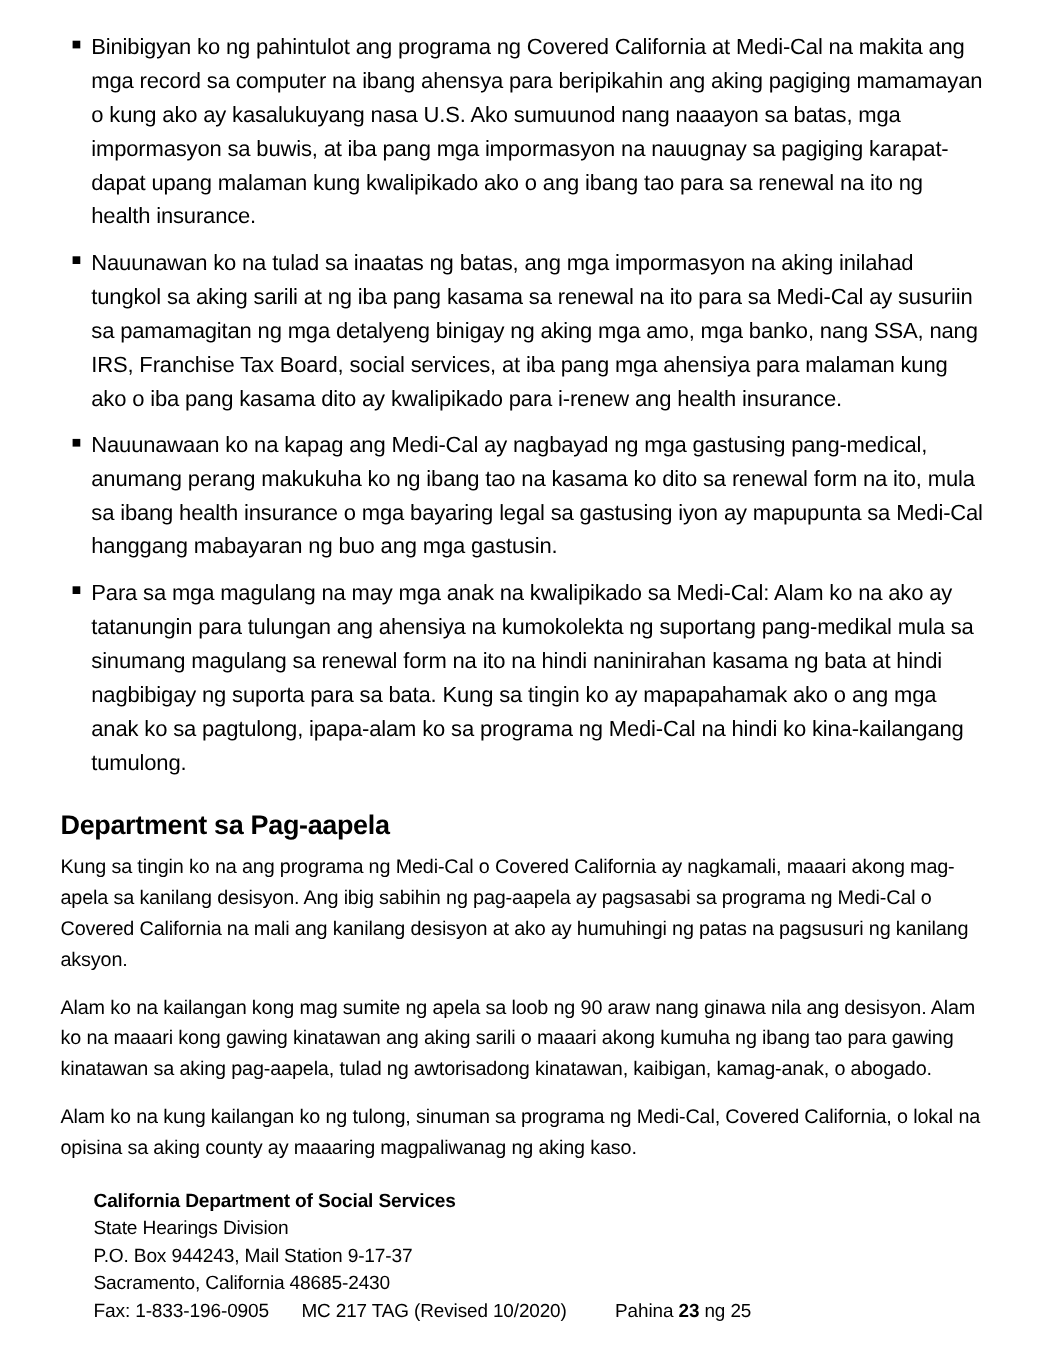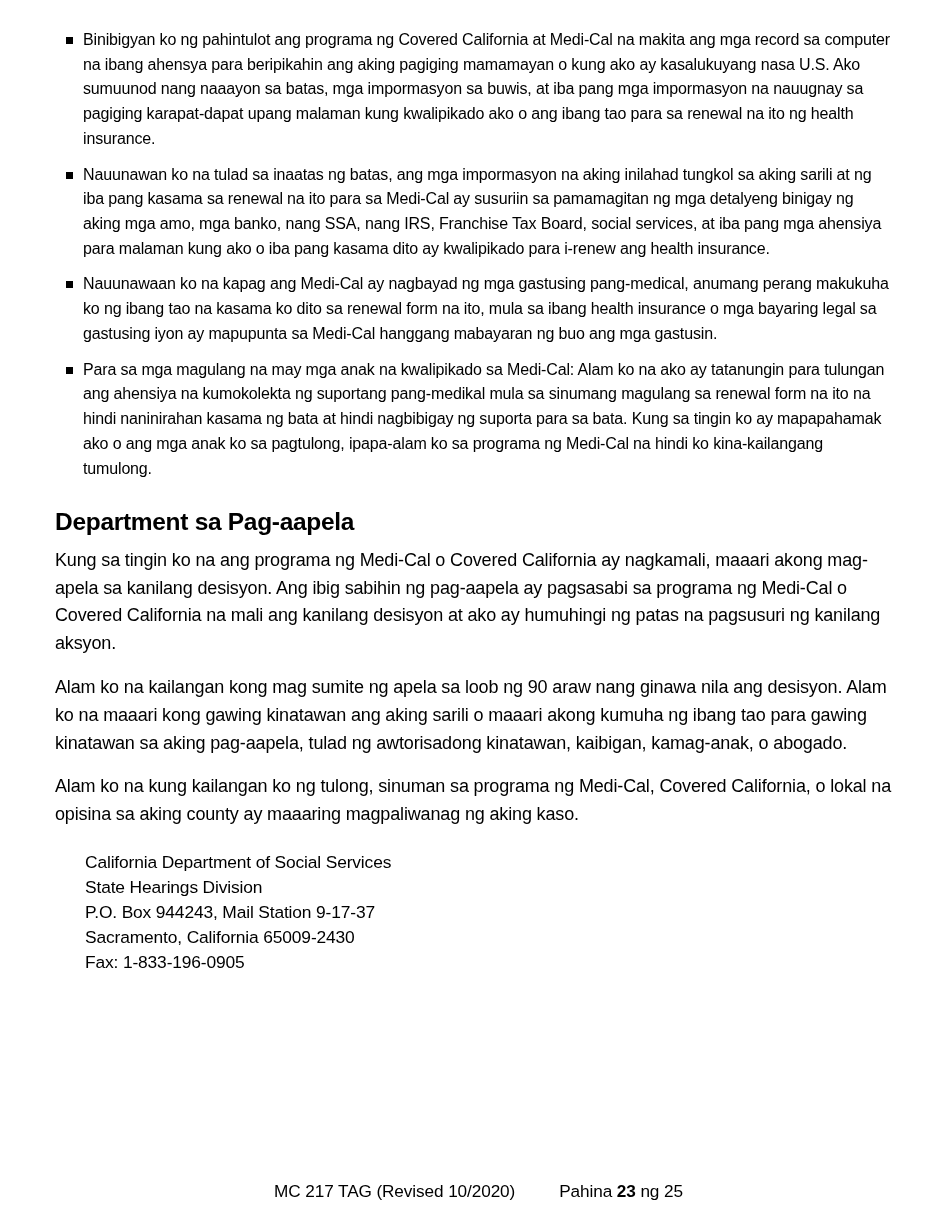--- a/index.html
+++ b/index.html
@@ -31,21 +31,21 @@
   
   .bullet-list {
     list-style: none;
     margin: 0;
     padding: 0;
   }
   .bullet-item {
     position: relative;
     padding-left: 28px;
     margin-bottom: 11px;
-    font-size: 16px;
+    font-size: 20px;
     line-height: 1.545;
     letter-spacing: -0.15px;
     text-align: left;
   }
   .bullet-item:last-child { margin-bottom: 7px; }
   .bullet-marker {
     position: absolute;
     left: 11px;
     top: 9px;
     width: 7px;
@@ -70,21 +70,21 @@
   }
   .body-para:last-of-type { margin-bottom: 0; }
   
   .address-block {
     margin: 21px 0 0 30px;
     font-size: 17.4px;
     line-height: 1.44;
     letter-spacing: -0.15px;
   }
   .address-line { display: block; }
-  .address-line.bold { font-weight: normal; }
+  .address-line.bold { font-weight: bold; }
   
   .footer {
     position: absolute;
     left: 55px;
     right: 48px;
     bottom: 28px;
     display: flex;
     justify-content: center;
     align-items: baseline;
     font-size: 17.2px;
@@ -124,21 +124,21 @@
     <h2 class="section-heading">Department sa Pag-aapela</h2>
 
     <p class="body-para">Kung sa tingin ko na ang programa ng Medi-Cal o Covered California ay nagkamali, maaari akong mag-apela sa kanilang desisyon. Ang ibig sabihin ng pag-aapela ay pagsasabi sa programa ng Medi-Cal o Covered California na mali ang kanilang desisyon at ako ay humuhingi ng patas na pagsusuri ng kanilang aksyon.</p>
     <p class="body-para">Alam ko na kailangan kong mag sumite ng apela sa loob ng 90 araw nang ginawa nila ang desisyon. Alam ko na maaari kong gawing kinatawan ang aking sarili o maaari akong kumuha ng ibang tao para gawing kinatawan sa aking pag-aapela, tulad ng awtorisadong kinatawan, kaibigan, kamag-anak, o abogado.</p>
     <p class="body-para">Alam ko na kung kailangan ko ng tulong, sinuman sa programa ng Medi-Cal, Covered California, o lokal na opisina sa aking county ay maaaring magpaliwanag ng aking kaso.</p>
 
     <div class="address-block">
       <span class="address-line bold">California Department of Social Services</span>
       <span class="address-line">State Hearings Division</span>
       <span class="address-line">P.O. Box 944243, Mail Station 9-17-37</span>
-      <span class="address-line">Sacramento, California 65009-2430</span>
+      <span class="address-line">Sacramento, California 48685-2430</span>
       <span class="address-line">Fax: 1-833-196-0905</span>
     </div>
 
   </div>
 
   <div class="footer">
     <span class="footer-left">MC 217 TAG (Revised 10/2020)</span>
     <span class="footer-right"><span>Pahina</span> <b>23</b> <span>ng</span> <span>25</span></span>
   </div>
 

